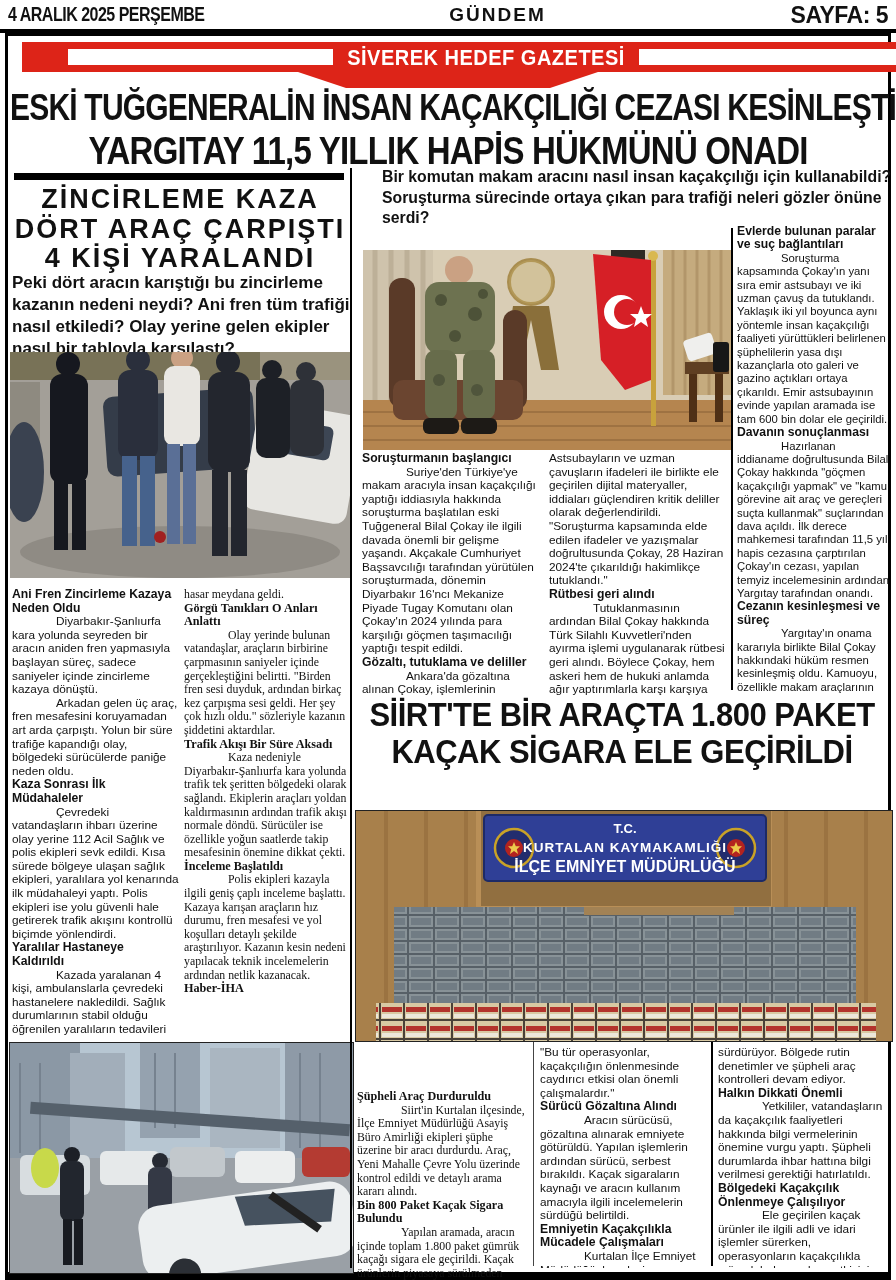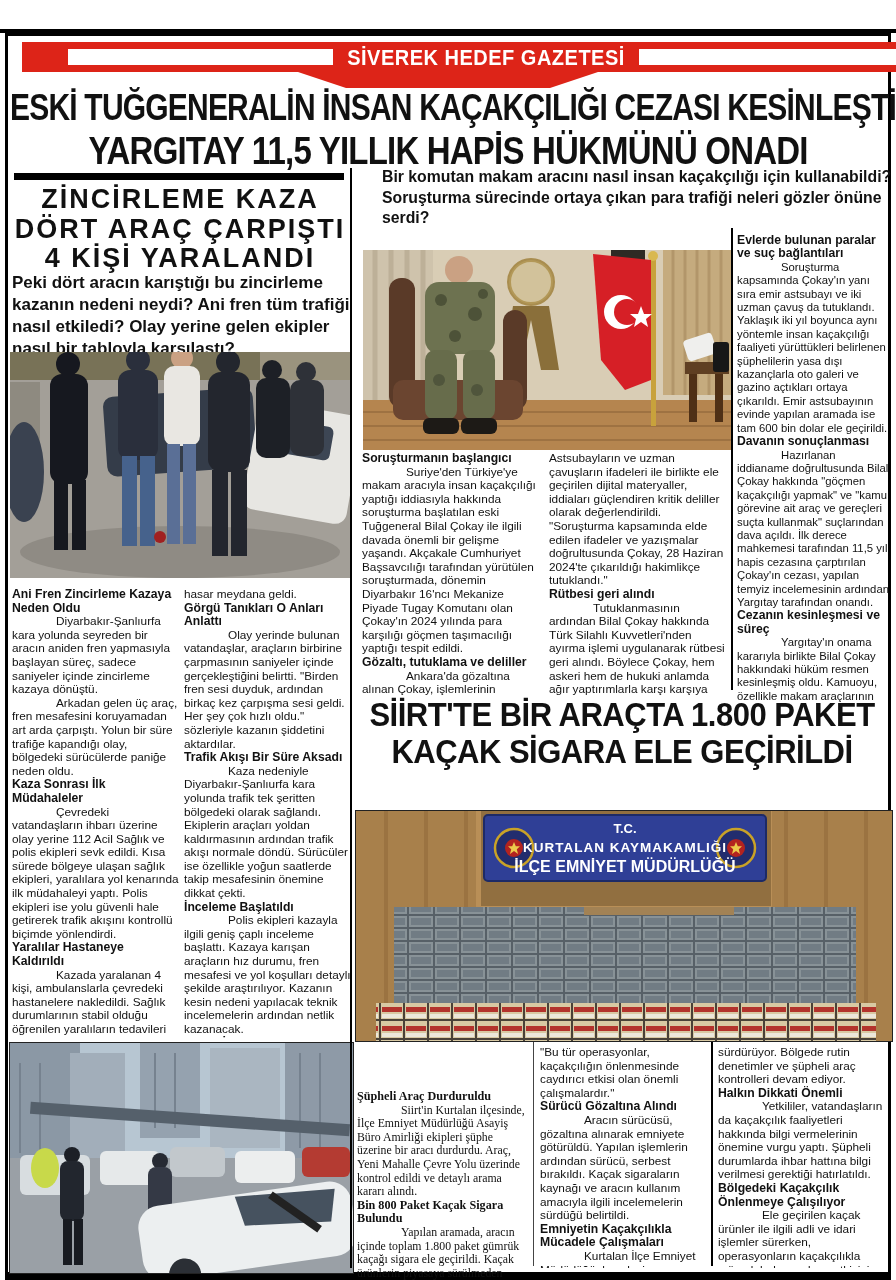--- a/index.html
+++ b/index.html
@@ -38,44 +38,49 @@
   .ph-crash{top:352px;left:10px;width:341px;height:226px;}
   .ph-soldier{top:250px;left:363px;width:368px;height:200px;}
   .ph-cig{top:810px;left:355px;width:536px;height:230px;border:1px solid #222;}
   .ph-city{top:1042px;left:9px;width:343px;height:230px;border:1px solid #222;}
   
   .col{position:absolute;font-size:11.8px;line-height:13.6px;overflow:hidden;text-align:left;}
   .col p.para{margin:0;text-indent:44px;}
   .col p.noind{text-indent:0;}
   .col .subhead{font-weight:bold;font-size:12.2px;}
   .lcol1{top:588px;left:12px;width:167px;height:450px;}
-  .lcol2{top:588px;left:184px;width:168px;height:450px;}
+  .lcol2{top:588px;left:184px;width:168px;height:450px;font-family:Liberation Serif, serif;}
   .midlead{position:absolute;top:167px;left:358px;width:532px;font-weight:bold;font-size:15.8px;line-height:20.5px;margin-left:24px;}
   .mcol1{top:452px;left:362px;width:178px;height:246px;}
   .mcol2{top:452px;left:549px;width:178px;height:246px;}
-  .rcol{top:234px;left:737px;width:153px;height:468px;font-size:11.3px;line-height:13.4px;}
+  .rcol{top:225px;left:737px;width:153px;height:468px;font-size:11.3px;line-height:13.4px;}
   
   .siirthead{position:absolute;top:696px;left:353px;width:538px;text-align:center;font-weight:bold;
              font-size:31px;line-height:34px;letter-spacing:-0.5px;transform:scaleY(1.1);transform-origin:center top;}
   .siirtlead{position:absolute;top:770px;left:357px;width:532px;font-weight:bold;font-size:15.8px;line-height:20px;}
   .scol1{top:1090px;left:357px;width:170px;height:222px;font-family:Liberation Serif, serif;}
   .scol2{top:1046px;left:540px;width:166px;height:222px;}
   .scol3{top:1046px;left:718px;width:170px;height:222px;}
   
   .vline{position:absolute;background:#000;}
   .v-left{top:168px;left:350px;width:2px;height:1100px;}
   .v-right{top:228px;left:731px;width:2px;height:462px;}
   .v-s1{top:1042px;left:533px;width:1px;height:224px;background:#444;}
   .v-s2{top:1042px;left:711px;width:2px;height:224px;}
 </style>
 </head>
 <body>
 
 <div class="page">
 
+  <div class="topbar">
+    <span class="date">4 ARALIK 2025 PERŞEMBE</span>
+    <span class="section">GÜNDEM</span>
+    <span class="pageno">SAYFA: 5</span>
+  </div>
   <div class="toprule"></div>
   <div class="frame"></div>
 
   <div class="banner">
     <div class="banner-slot"></div>
     <div class="banner-title">SİVEREK HEDEF GAZETESİ</div>
     <div class="banner-slot"></div>
   </div>
   <div class="banner-tail"></div>
 

